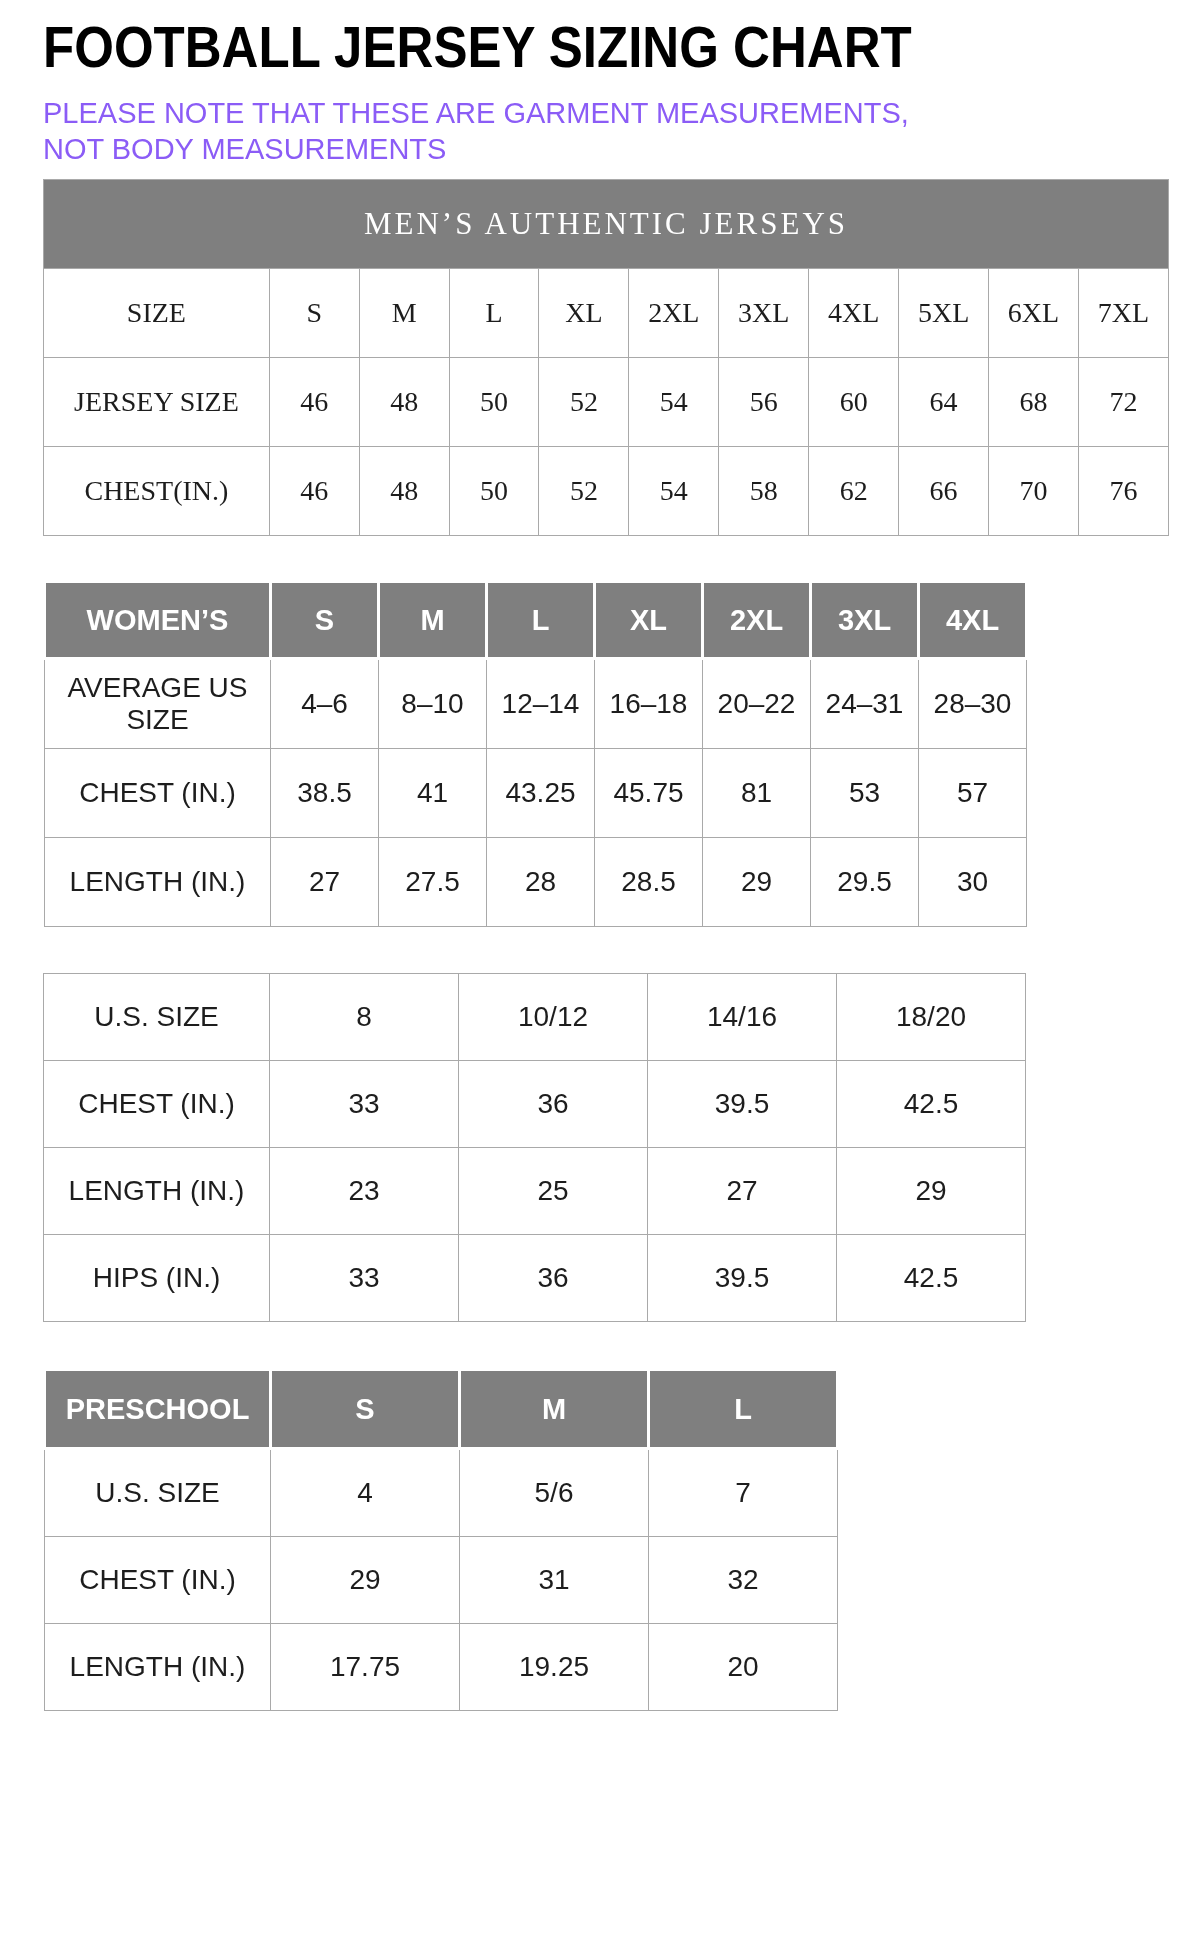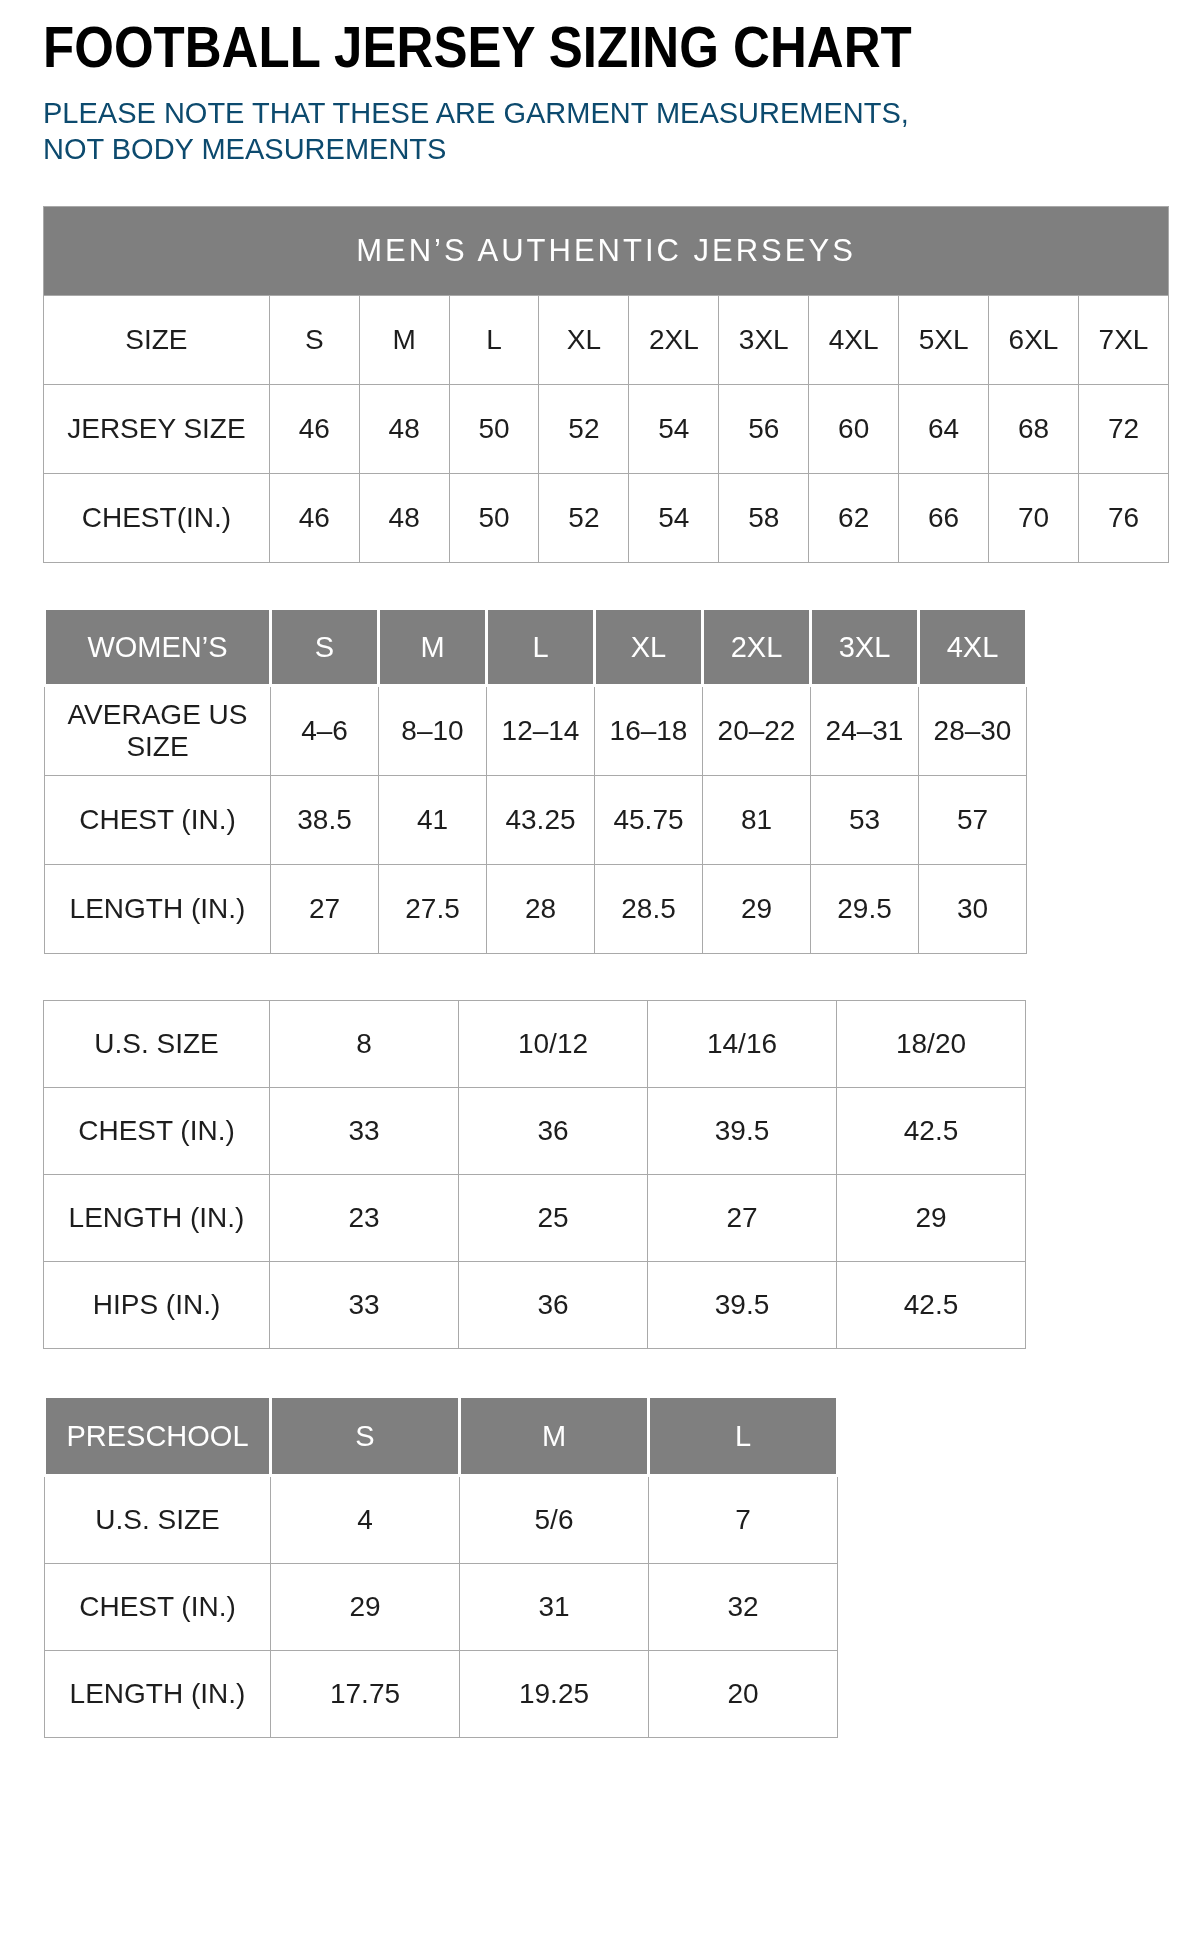--- a/index.html
+++ b/index.html
@@ -19,21 +19,21 @@
     font-weight: 900;
     color: #000000;
     letter-spacing: 0px;
     transform: scaleX(0.88);
     transform-origin: left center;
     white-space: nowrap;
   }
   .note {
     margin: 16px 0 0 0;
     max-width: 900px;
-    color: #0c4a6e;
+    color: #8b5cf6;
     font-size: 29px;
     line-height: 1.25;
   }
 
   table.tbl {
     border-collapse: collapse;
     table-layout: fixed;
   }
   .tbl td, .tbl th {
     border: 1px solid #a9a9a9;
@@ -43,37 +43,37 @@
     font-size: 28px;
     color: #1d1d1d;
     padding: 4px 4px;
     overflow: hidden;
   }
   .tbl th.gray {
     background: #7f7f7f;
     color: #ffffff;
     border: 3px solid #ffffff;
     font-size: 29px;
-    font-weight: 400;
+    font-weight: 700;
   }
   .tbl th.banner {
     background: #7f7f7f;
     color: #ffffff;
     border: 1px solid #a9a9a9;
     font-size: 31px;
     letter-spacing: 3px;
     font-weight: 400;
   }
 
   col.c-label { width: 226px; }
   col.c-mens  { width: 90px; }
   col.c-w     { width: 108px; }
   col.c-b     { width: 189px; }
 
-  table.mens      { margin-top: 39px; }
+  table.mens      { margin-top: 12px; font-family: Liberation Serif, serif; }
   table.womens    { margin-top: 44px; }
   table.boys      { margin-top: 46px; }
   table.preschool { margin-top: 46px; }
 
   .mens th.banner { height: 80px; }
   .mens td        { height: 80px; }
   .womens th      { height: 66px; }
   .womens td      { height: 80px; }
   .boys th        { height: 68px; }
   .boys td        { height: 78px; }

